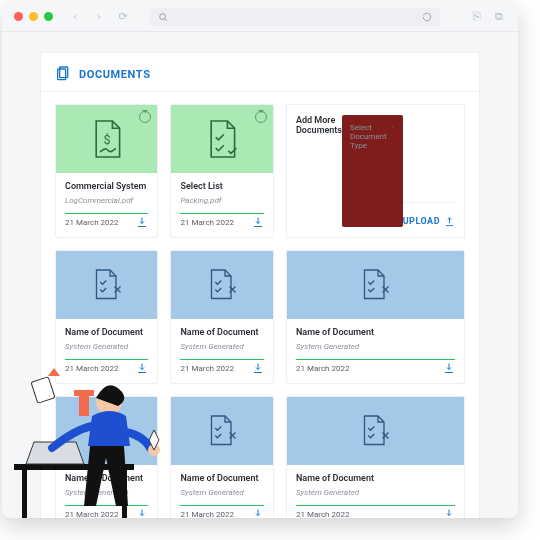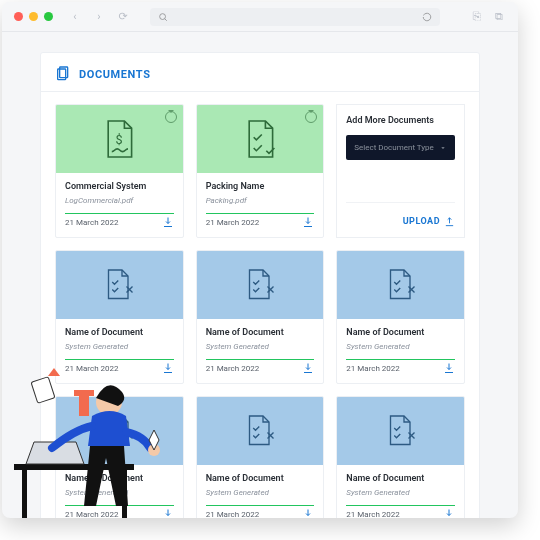--- a/index.html
+++ b/index.html
@@ -27,23 +27,23 @@
 .thumb.blue{background:#a4c9e8}
 .refresh-badge{position:absolute;top:6px;right:6px;width:12px;height:12px;border:1.2px solid #2e6b3a;border-radius:50%;opacity:.6}
 .refresh-badge::before{content:"";position:absolute;top:-2px;right:2px;border:3px solid transparent;border-top-color:#2e6b3a}
 .doc-icon{width:36px;height:44px}
 .cmeta{padding:8px 9px 9px}
 .cmeta .t{font-size:9px;font-weight:600;color:#2a2f36}
 .cmeta .f{font-size:8px;font-style:italic;color:#8a919c;margin-top:5px}
 .cmeta .row{display:flex;align-items:center;justify-content:space-between;margin-top:8px;border-top:1px solid #22c55e;padding-top:2px}
 .cmeta .d{font-size:8px;color:#5a616b}
 .dl{width:12px;height:12px;color:#1976d2}
-.addcard{border:1px solid #eceff3;padding:10px 9px;display:flex;flex-direction:column}
+.addcard{border:1px solid #eceff3;padding:10px 9px;display:flex;flex-direction:row}
 .addcard h3{font-size:9px;font-weight:600;color:#2a2f36;margin-bottom:10px}
-.select{background:#0f172a;border-radius:2px;padding:8px;font-size:8px;color:#8a919c;display:flex;align-items:center;justify-content:space-between;cursor:pointer}
+.select{background:#7f1d1d;border-radius:2px;padding:8px;font-size:8px;color:#8a919c;display:flex;align-items:flex-start;justify-content:space-between;cursor:pointer}
 .select svg{width:8px;height:8px}
 .upload-row{margin-top:auto;border-top:1px solid #f0f2f5;padding-top:13px;display:flex;justify-content:flex-end;gap:4px}
 .upload-row span{font-size:9px;font-weight:700;color:#1976d2;letter-spacing:.5px}
 .upload-row svg{width:11px;height:11px;color:#1976d2}
 .illus{position:absolute;left:4px;bottom:6px;width:210px;height:180px;pointer-events:none}
 </style>
 </head>
 <body>
 
 <div class="window">
@@ -109,21 +109,21 @@
         <div class="thumb green">
           <div class="refresh-badge"></div>
           <svg class="doc-icon" viewBox="0 0 40 48" fill="none" stroke="#2e6b3a" stroke-width="1.8">
               <path d="M8 4h18l8 8v32H8z"></path>
               <path d="M26 4v8h8"></path>
               <path d="M13 22l3 3 6-6M13 34l3 3 6-6"></path>
               <path d="M42 32l-6 6-3-3" transform="translate(-6 2)"></path>
             </svg>
         </div>
         <div class="cmeta">
-          <div class="t">Packing Name</div>
+          <div class="t">Select List</div>
           <div class="f">Packing.pdf</div>
           <div class="row">
             <div class="d">21 March 2022</div>
             <svg class="dl" viewBox="0 0 24 24" fill="none" stroke="currentColor" stroke-width="2">
                 <path d="M12 3v12m0 0 4-4m-4 4-4-4M4 21h16"></path>
               </svg>
           </div>
         </div>
       </div>
 

